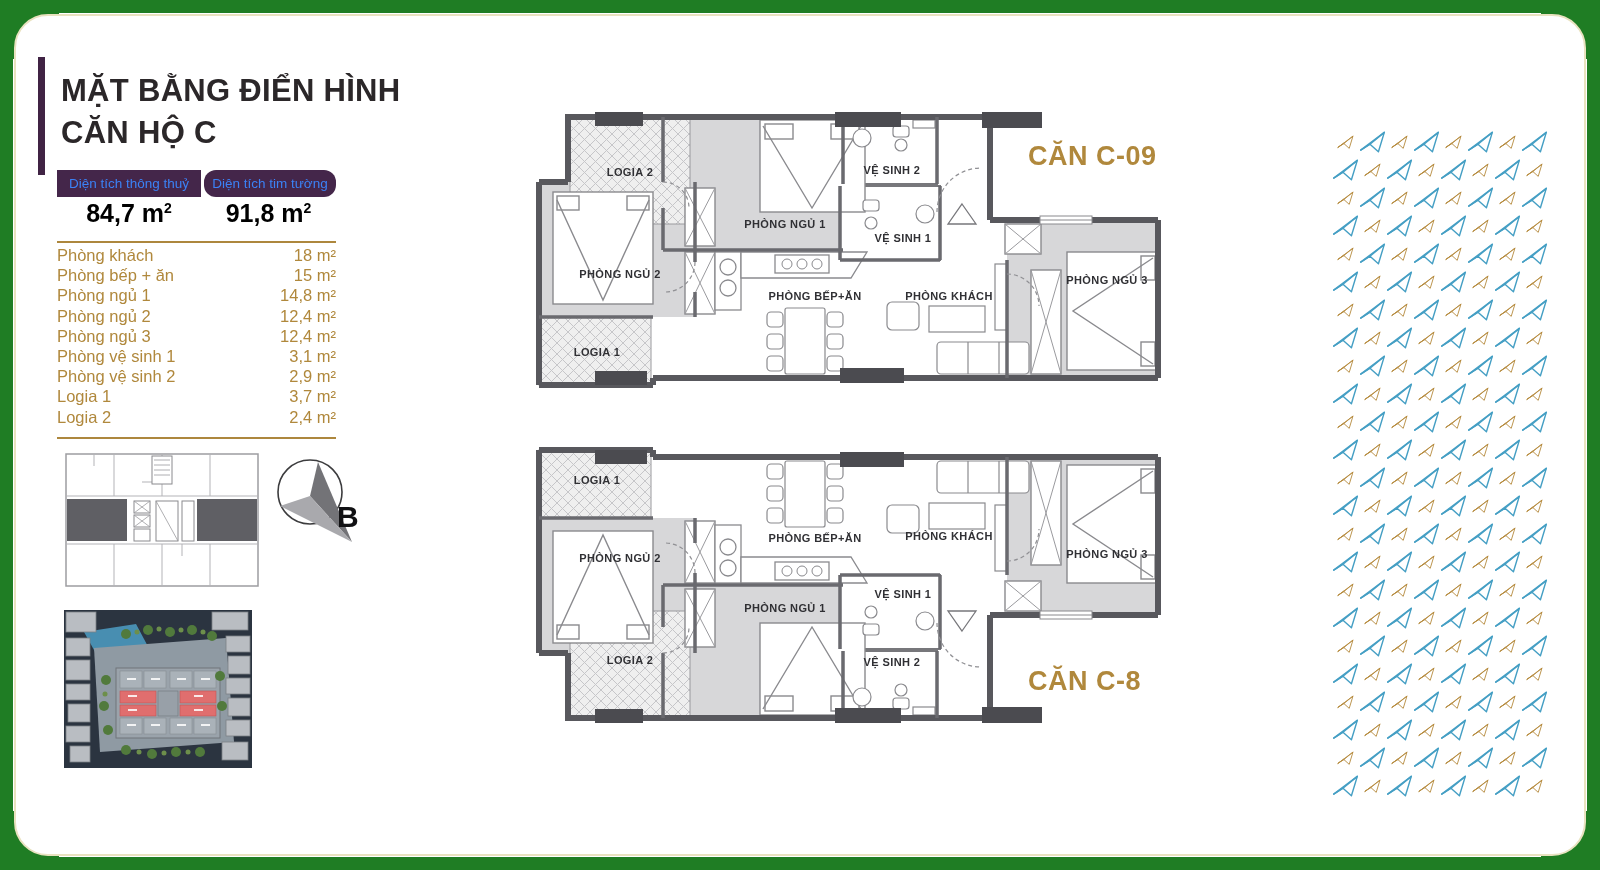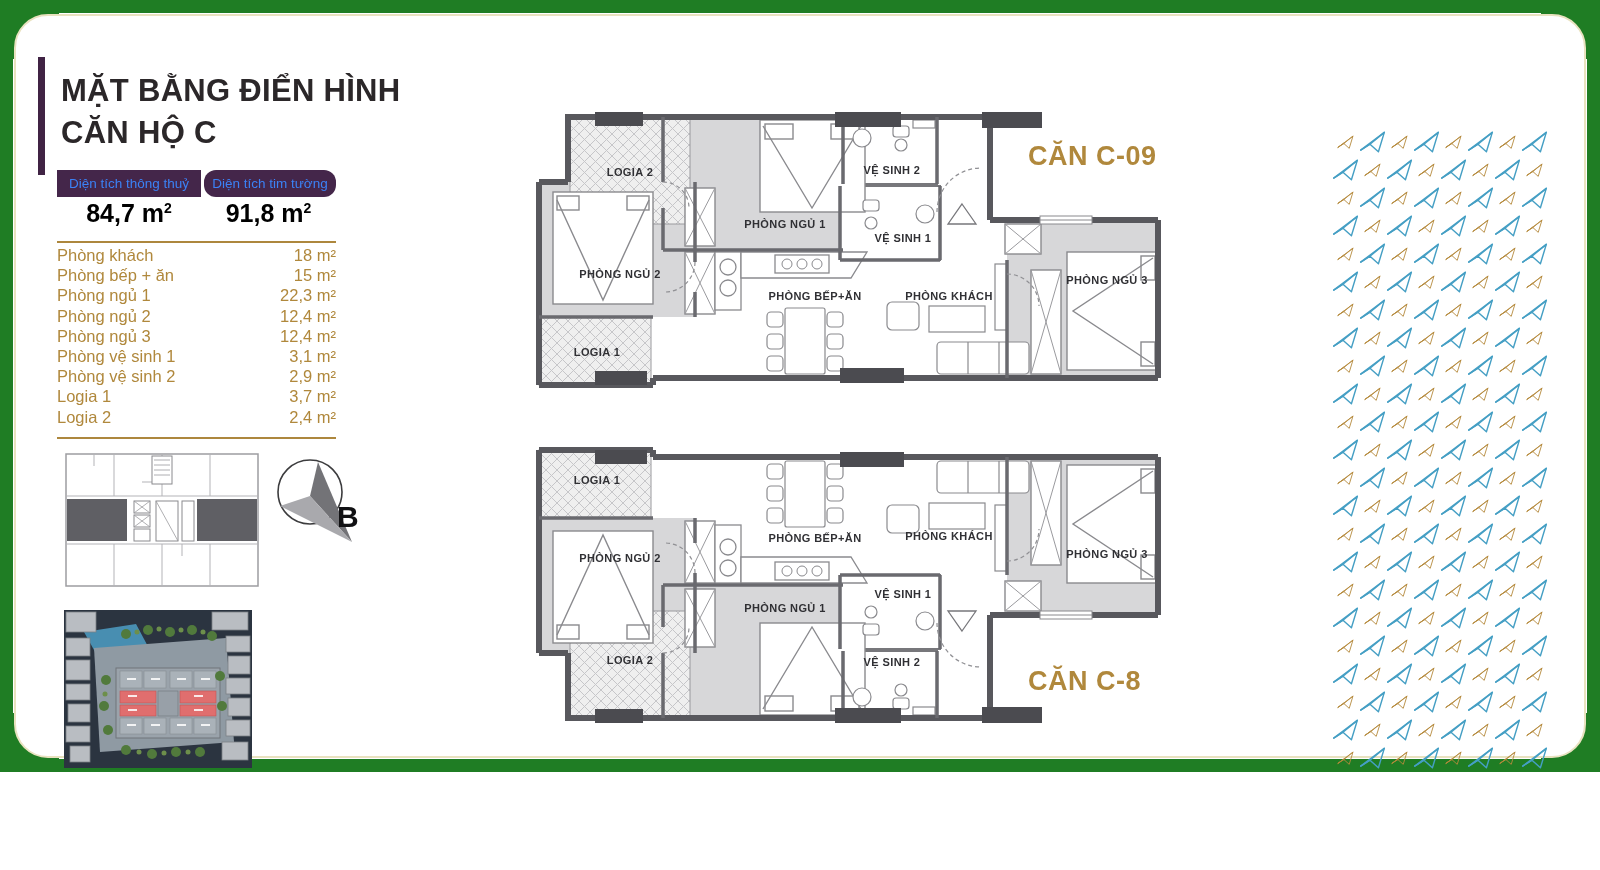--- a/index.html
+++ b/index.html
@@ -1,16 +1,16 @@
 <!DOCTYPE html>
 <html><head>
 <meta charset="utf-8">
 <style>
   html,body{margin:0;padding:0;background:#ffffff;}
-  .page{position:relative;width:1600px;height:772px;background:#ffffff;overflow:hidden;
+  .page{position:relative;width:1600px;height:870px;background:#ffffff;overflow:hidden;
         font-family:"Liberation Sans","DejaVu Sans",sans-serif;}
   
   .frame-border{position:absolute;inset:0;border:13px solid #1f7d24;box-sizing:border-box;z-index:0;}
   .corner{position:absolute;width:46px;height:46px;background:#1f7d24;z-index:0;}
   .corner.tl{top:13px;left:13px;} .corner.tr{top:13px;right:13px;}
   .corner.bl{bottom:13px;left:13px;} .corner.br{bottom:13px;right:13px;}
   .frame-inner{position:absolute;inset:14px;border:2px solid #e9e2c0;border-radius:34px;
                background:#ffffff;z-index:1;}
   .content{position:absolute;inset:0;z-index:2;}
   
@@ -84,21 +84,21 @@
       <div class="room-row">
           <span>Phòng khách</span>
           <span class="area">18 m²</span>
         </div>
       <div class="room-row">
           <span>Phòng bếp + ăn</span>
           <span class="area">15 m²</span>
         </div>
       <div class="room-row">
           <span>Phòng ngủ 1</span>
-          <span class="area">22,3 m²</span>
+          <span class="area">14,8 m²</span>
         </div>
       <div class="room-row">
           <span>Phòng ngủ 2</span>
           <span class="area">12,4 m²</span>
         </div>
       <div class="room-row">
           <span>Phòng ngủ 3</span>
           <span class="area">12,4 m²</span>
         </div>
       <div class="room-row">

